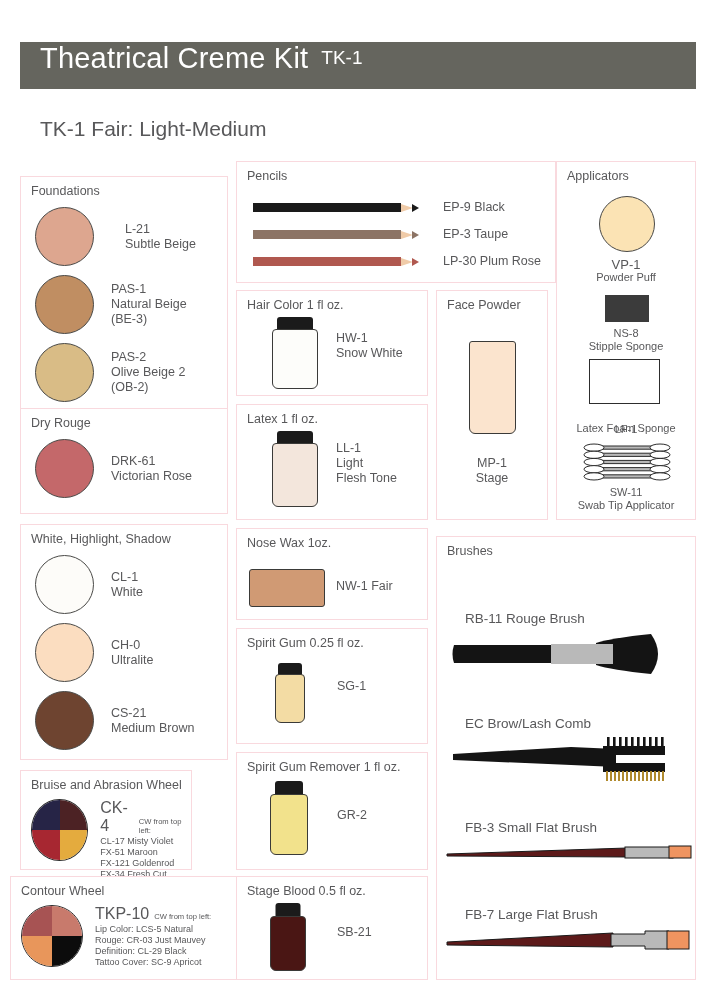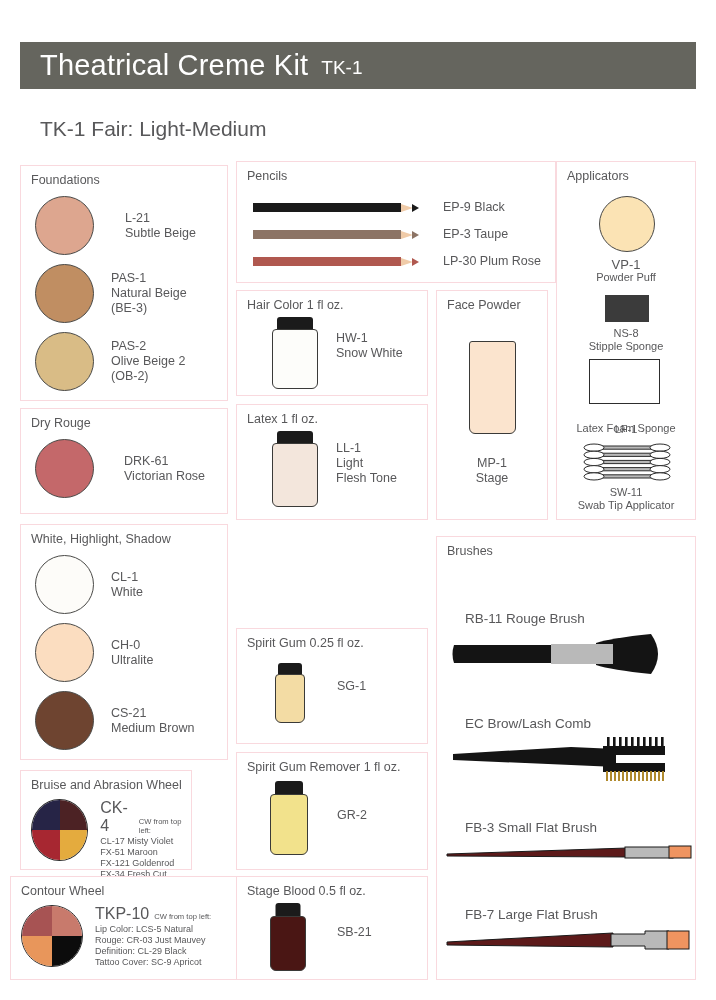--- a/index.html
+++ b/index.html
@@ -10,21 +10,21 @@
     color:#58585a;
     overflow:hidden;
     position:relative;
   }
   .page { position:absolute; left:0; top:0; width:716px; height:1000px; }
 
   
   .titlebar{
     position:absolute; left:20px; top:42px; width:676px; height:47px;
     background:#65655e;
-    display:flex; align-items:center;
+    display:flex; align-items:flex-start;
   }
   .title-main{
     color:#ffffff; font-size:29px; letter-spacing:.2px;
     padding-left:20px; font-weight:400;
   }
   .title-code{
     color:#ffffff; font-size:19px; margin-left:13px; padding-top:5px;
   }
   .subtitle{
     position:absolute; left:40px; top:117px;
@@ -93,21 +93,21 @@
 <body>
 
 <div class="page">
 
   <div class="titlebar">
     <span class="title-main">Theatrical Creme Kit</span>
     <span class="title-code">TK-1</span>
   </div>
   <div class="subtitle">TK-1 Fair: Light-Medium</div>
 
-  <div class="panel" style="left:20px;top:165px;width:208px;height:236px;">
+  <div class="panel" style="left:20px;top:176px;width:208px;height:236px;">
     <div class="panel-title">Foundations</div>
 
     <div class="row" style="left:14px;top:30px;">
       <div class="swatch-circle" style="width:59px;height:59px;background:#dda68f;"></div>
       <div style="margin-left:31px;">
         <div class="lbl">L-21</div>
         <div class="lbl">Subtle Beige</div>
       </div>
     </div>
 
@@ -125,21 +125,21 @@
       <div style="margin-left:17px;">
         <div class="lbl">PAS-2</div>
         <div class="lbl">Olive Beige 2
 (OB-2)</div>
       </div>
     </div>
   </div>
 
   <div class="panel" style="left:20px;top:408px;width:208px;height:106px;">
     <div class="panel-title">Dry Rouge</div>
-    <div class="row" style="left:14px;top:30px;gap:13px;">
+    <div class="row" style="left:14px;top:30px;">
       <div class="swatch-circle" style="width:59px;height:59px;background:#c4686a;"></div>
       <div style="margin-left:17px;">
         <div class="lbl">DRK-61</div>
         <div class="lbl">Victorian Rose</div>
       </div>
     </div>
   </div>
 
   <div class="panel" style="left:20px;top:524px;width:208px;height:236px;">
     <div class="panel-title">White, Highlight, Shadow</div>
@@ -262,20 +262,25 @@
       <div class="jar-cap" style="top:0;width:36px;height:15px;background:#1b1b1b;"></div>
       <div class="jar-body" style="top:12px;width:46px;height:64px;background:#f3e6dc;"></div>
     </div>
     <div style="position:absolute;left:99px;top:36px;">
       <div class="lbl">LL-1</div>
       <div class="lbl">Light
 Flesh Tone</div>
     </div>
   </div>
 
+  <div class="panel" style="left:236px;top:528px;width:192px;height:92px;">
+    <div class="panel-title">Nose Wax 1oz.</div>
+    <div class="rect-sw" style="position:absolute;left:12px;top:40px;width:76px;height:38px;background:#d09a74;border-radius:3px;"></div>
+    <div class="lbl" style="position:absolute;left:99px;top:50px;">NW-1 Fair</div>
+  </div>
 
   <div class="panel" style="left:236px;top:628px;width:192px;height:116px;">
     <div class="panel-title">Spirit Gum 0.25 fl oz.</div>
     <div class="jar" style="position:absolute;left:38px;top:34px;width:30px;height:60px;">
       <div class="jar-cap" style="top:0;width:24px;height:14px;background:#1b1b1b;"></div>
       <div class="jar-body" style="top:11px;width:30px;height:49px;background:#f3dca4;"></div>
     </div>
     <div class="lbl" style="position:absolute;left:100px;top:50px;">SG-1</div>
   </div>
 

